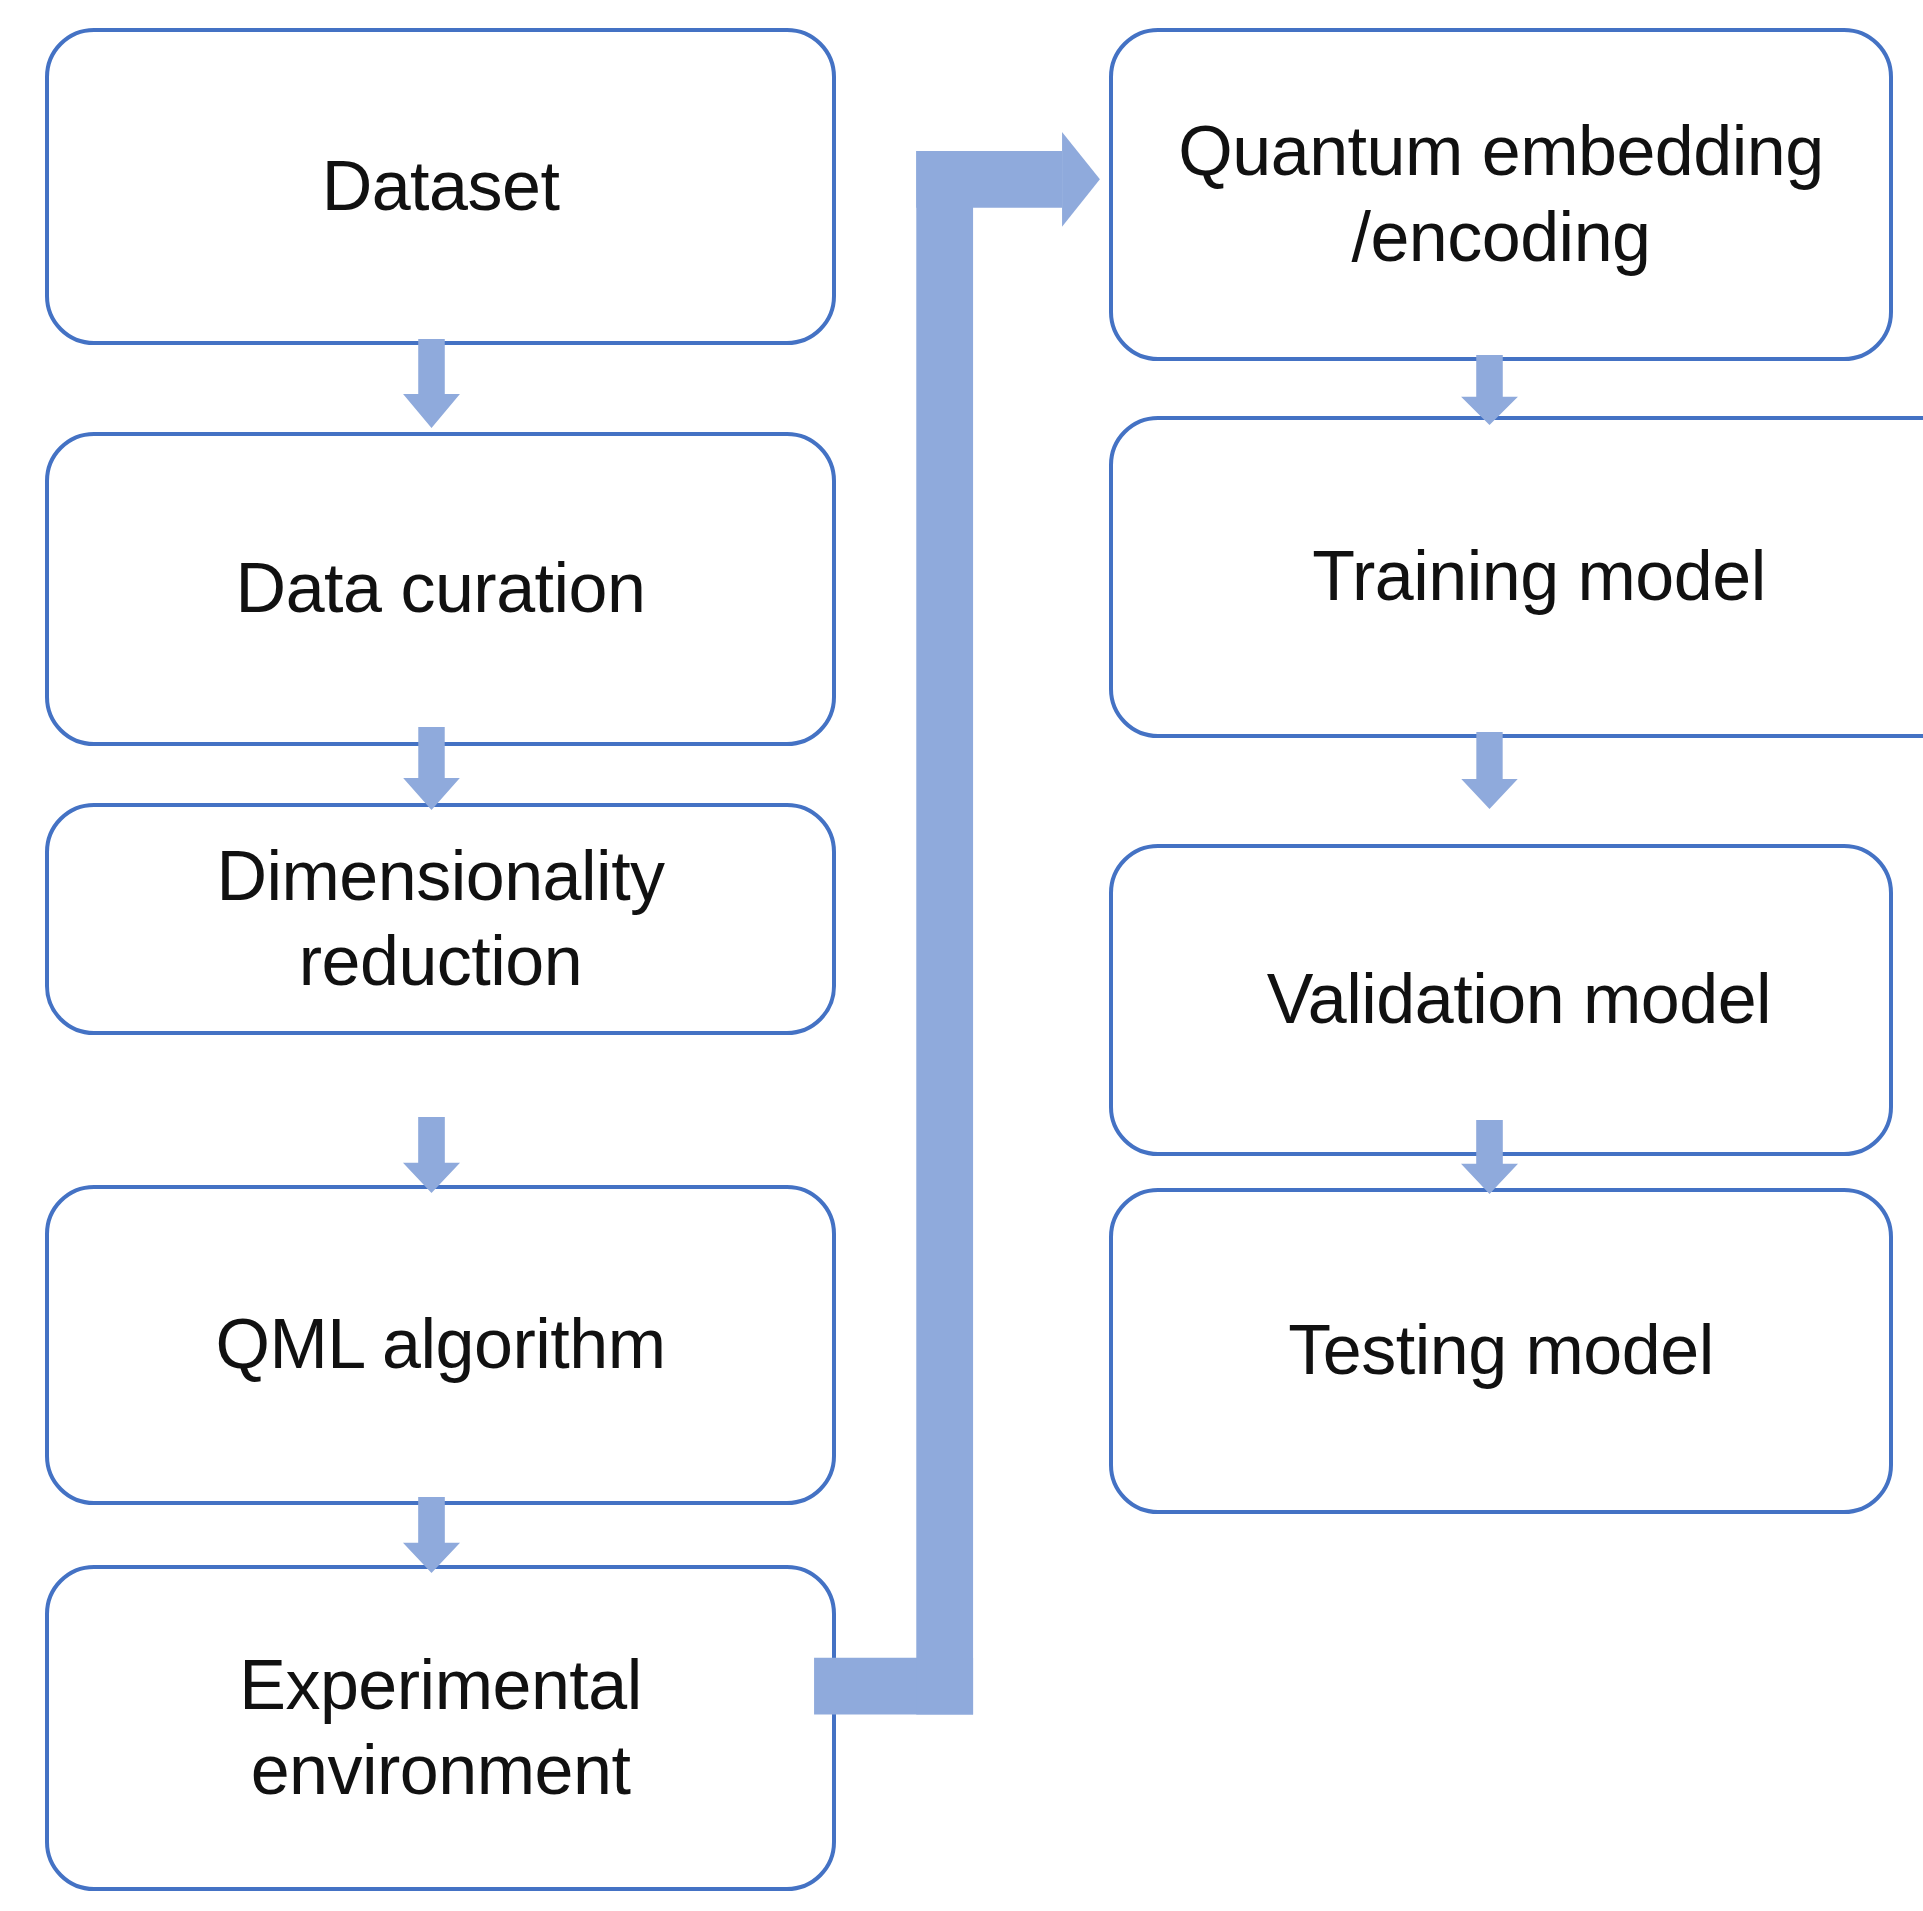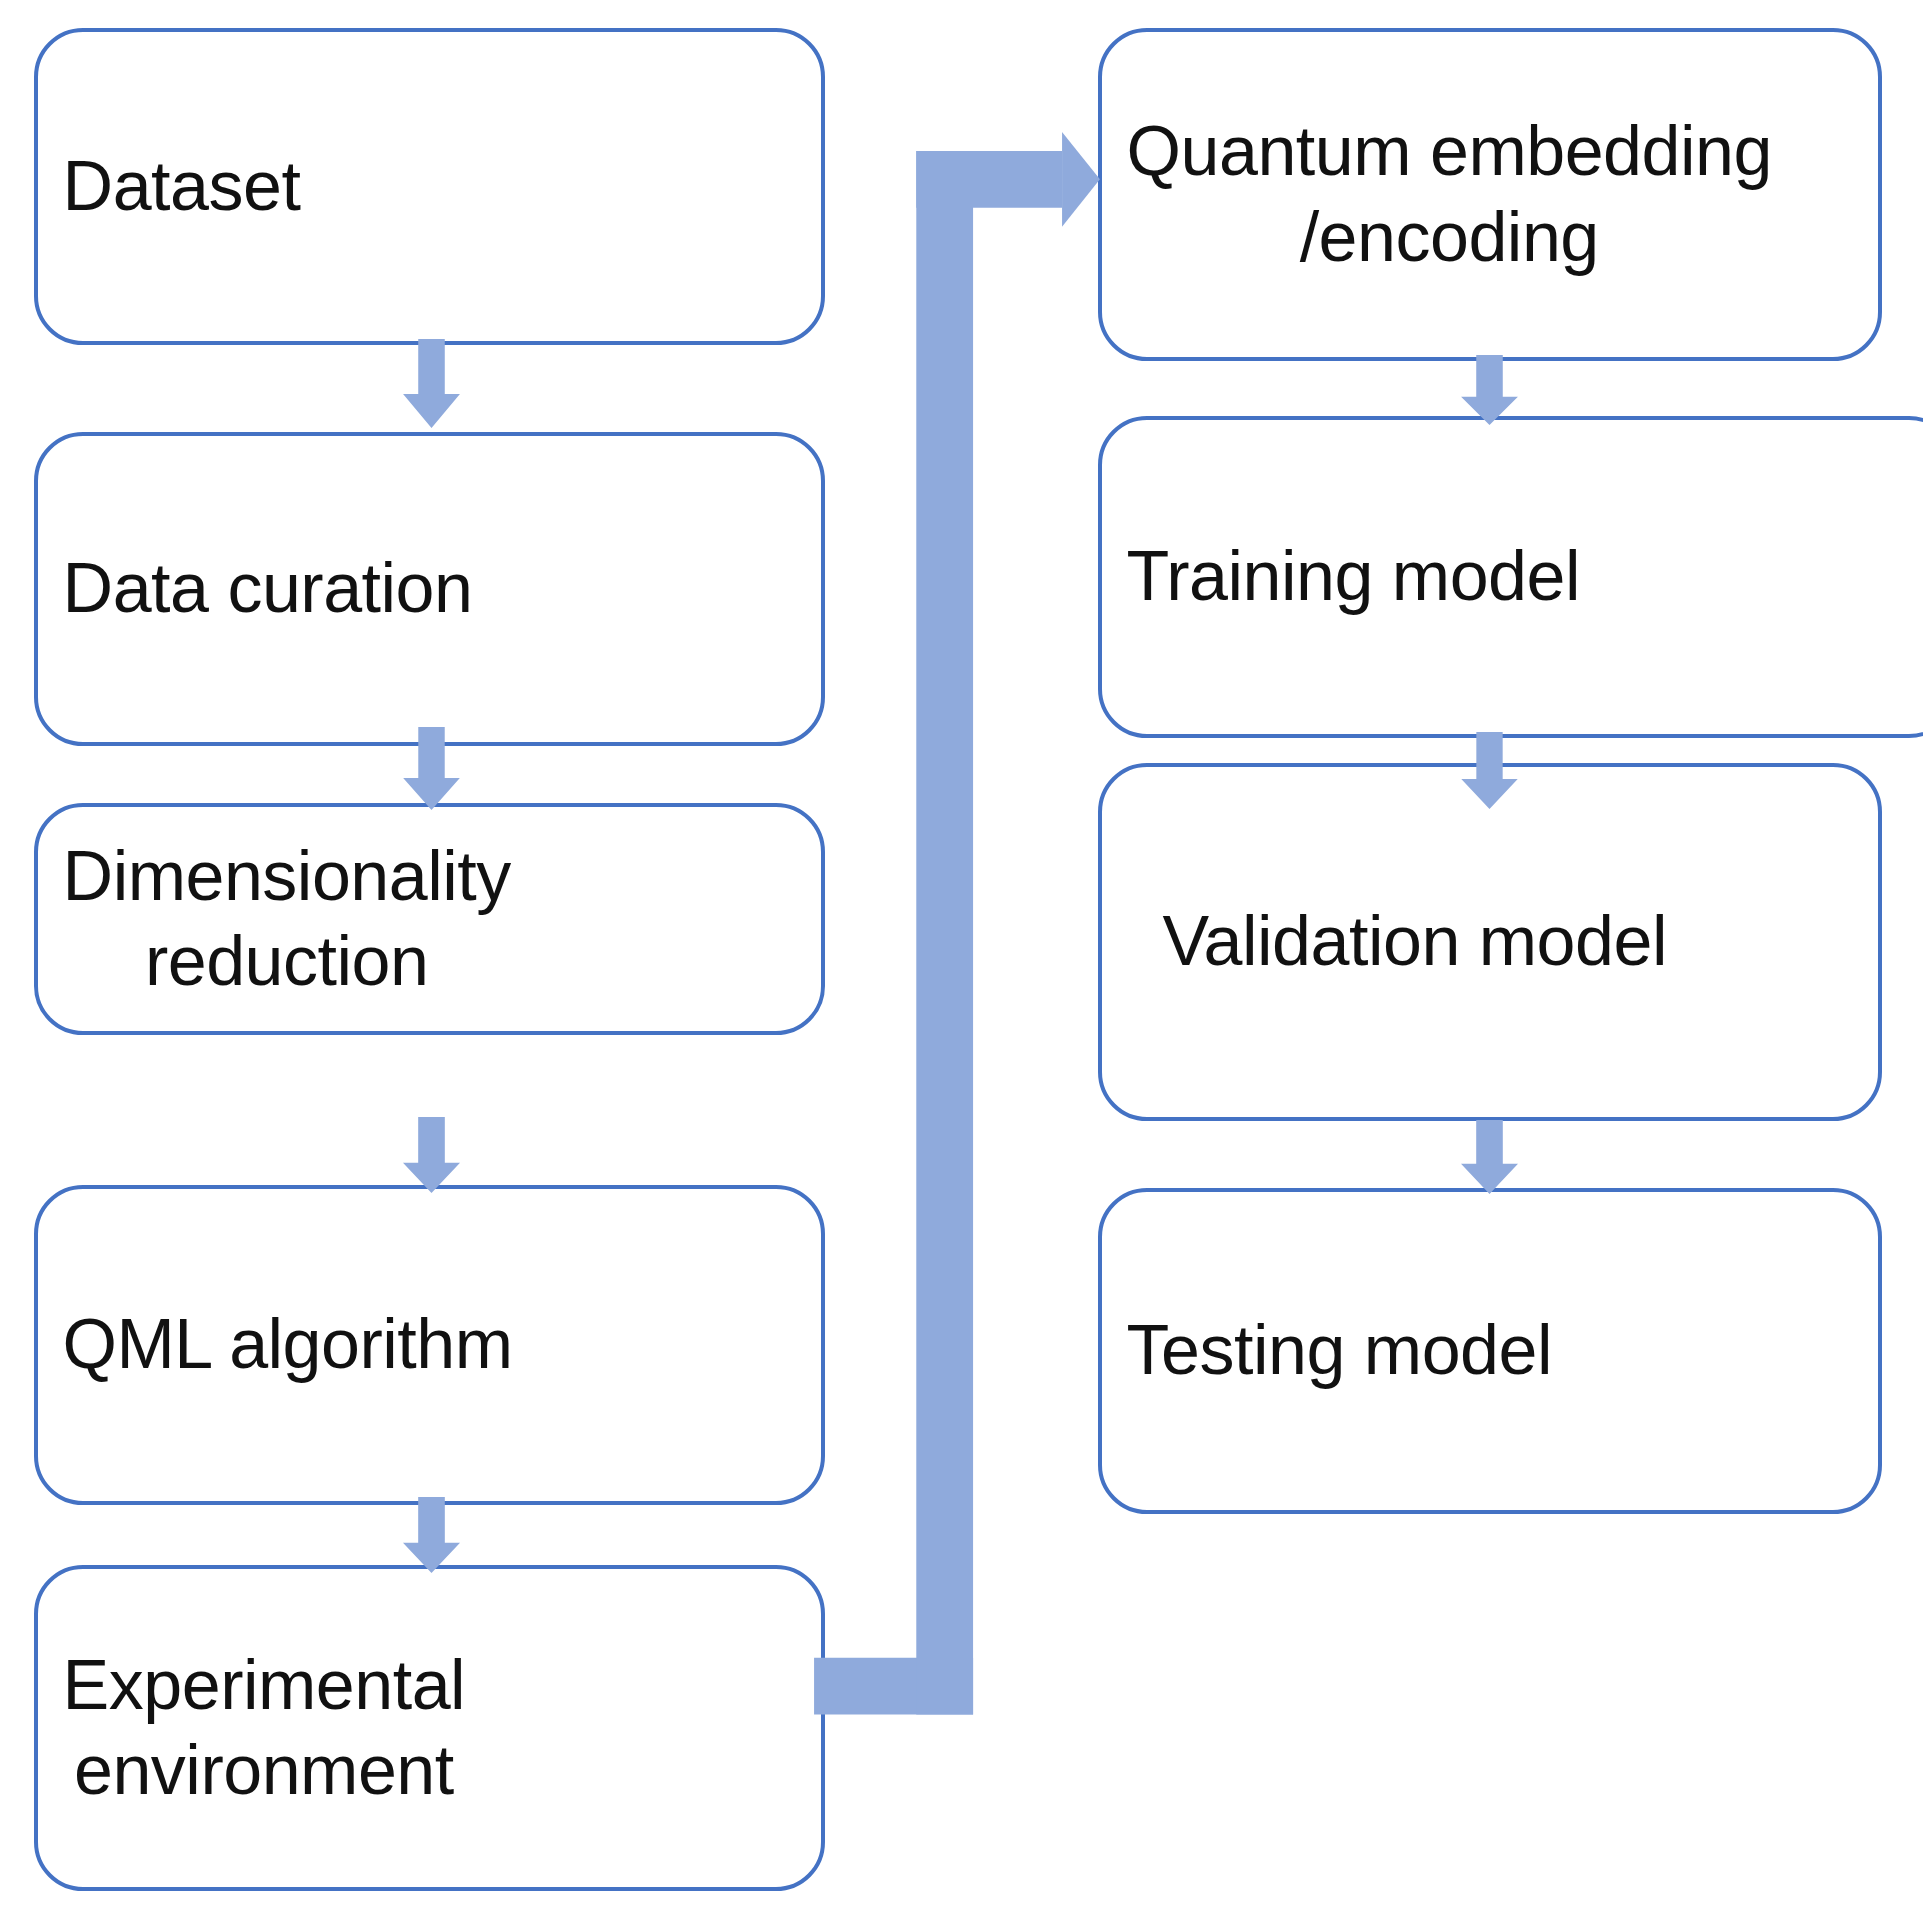--- a/index.html
+++ b/index.html
@@ -18,21 +18,23 @@
     overflow: hidden;
   }
   .node {
     position: absolute;
     box-sizing: border-box;
     background: #ffffff;
     border: 4.7px solid #4472C4;
     border-radius: 49px;
     display: flex;
     align-items: center;
+    justify-content: center;
     text-align: center;
+    margin-left: 11px;
   }
   .node-label {
     font-family: "Liberation Sans", sans-serif;
     font-size: 70px;
     line-height: 1.22;
     color: #111111;
     letter-spacing: -0.5px;
     padding: 0 24.6px;
     white-space: pre-line;
   }
@@ -75,21 +77,21 @@
 
   <div class="node" style="left:1098px; top:28px; width:784px; height:333px;">
     <div class="node-label">Quantum embedding
 /encoding</div>
   </div>
 
   <div class="node" style="left:1098px; top:416px; width:860px; height:322px;">
     <div class="node-label">Training model</div>
   </div>
 
-  <div class="node" style="left:1098px; top:763px; width:784px; height:358px;padding-left:36px;">
+  <div class="node" style="left:1098px; top:844px; width:784px; height:312px;padding-left:36px;">
     <div class="node-label">Validation model</div>
   </div>
 
   <div class="node" style="left:1098px; top:1188px; width:784px; height:326px;">
     <div class="node-label">Testing model</div>
   </div>
 
   <div class="arrow-v" style="left:401px; top:339px; width:61px; height:91px;">
     <svg width="61" height="91" viewBox="0 0 64 96">
       <polygon points="18,0 46,0 46,58 62,58 32,94 2,58 18,58" fill="#8FAADC"></polygon>

